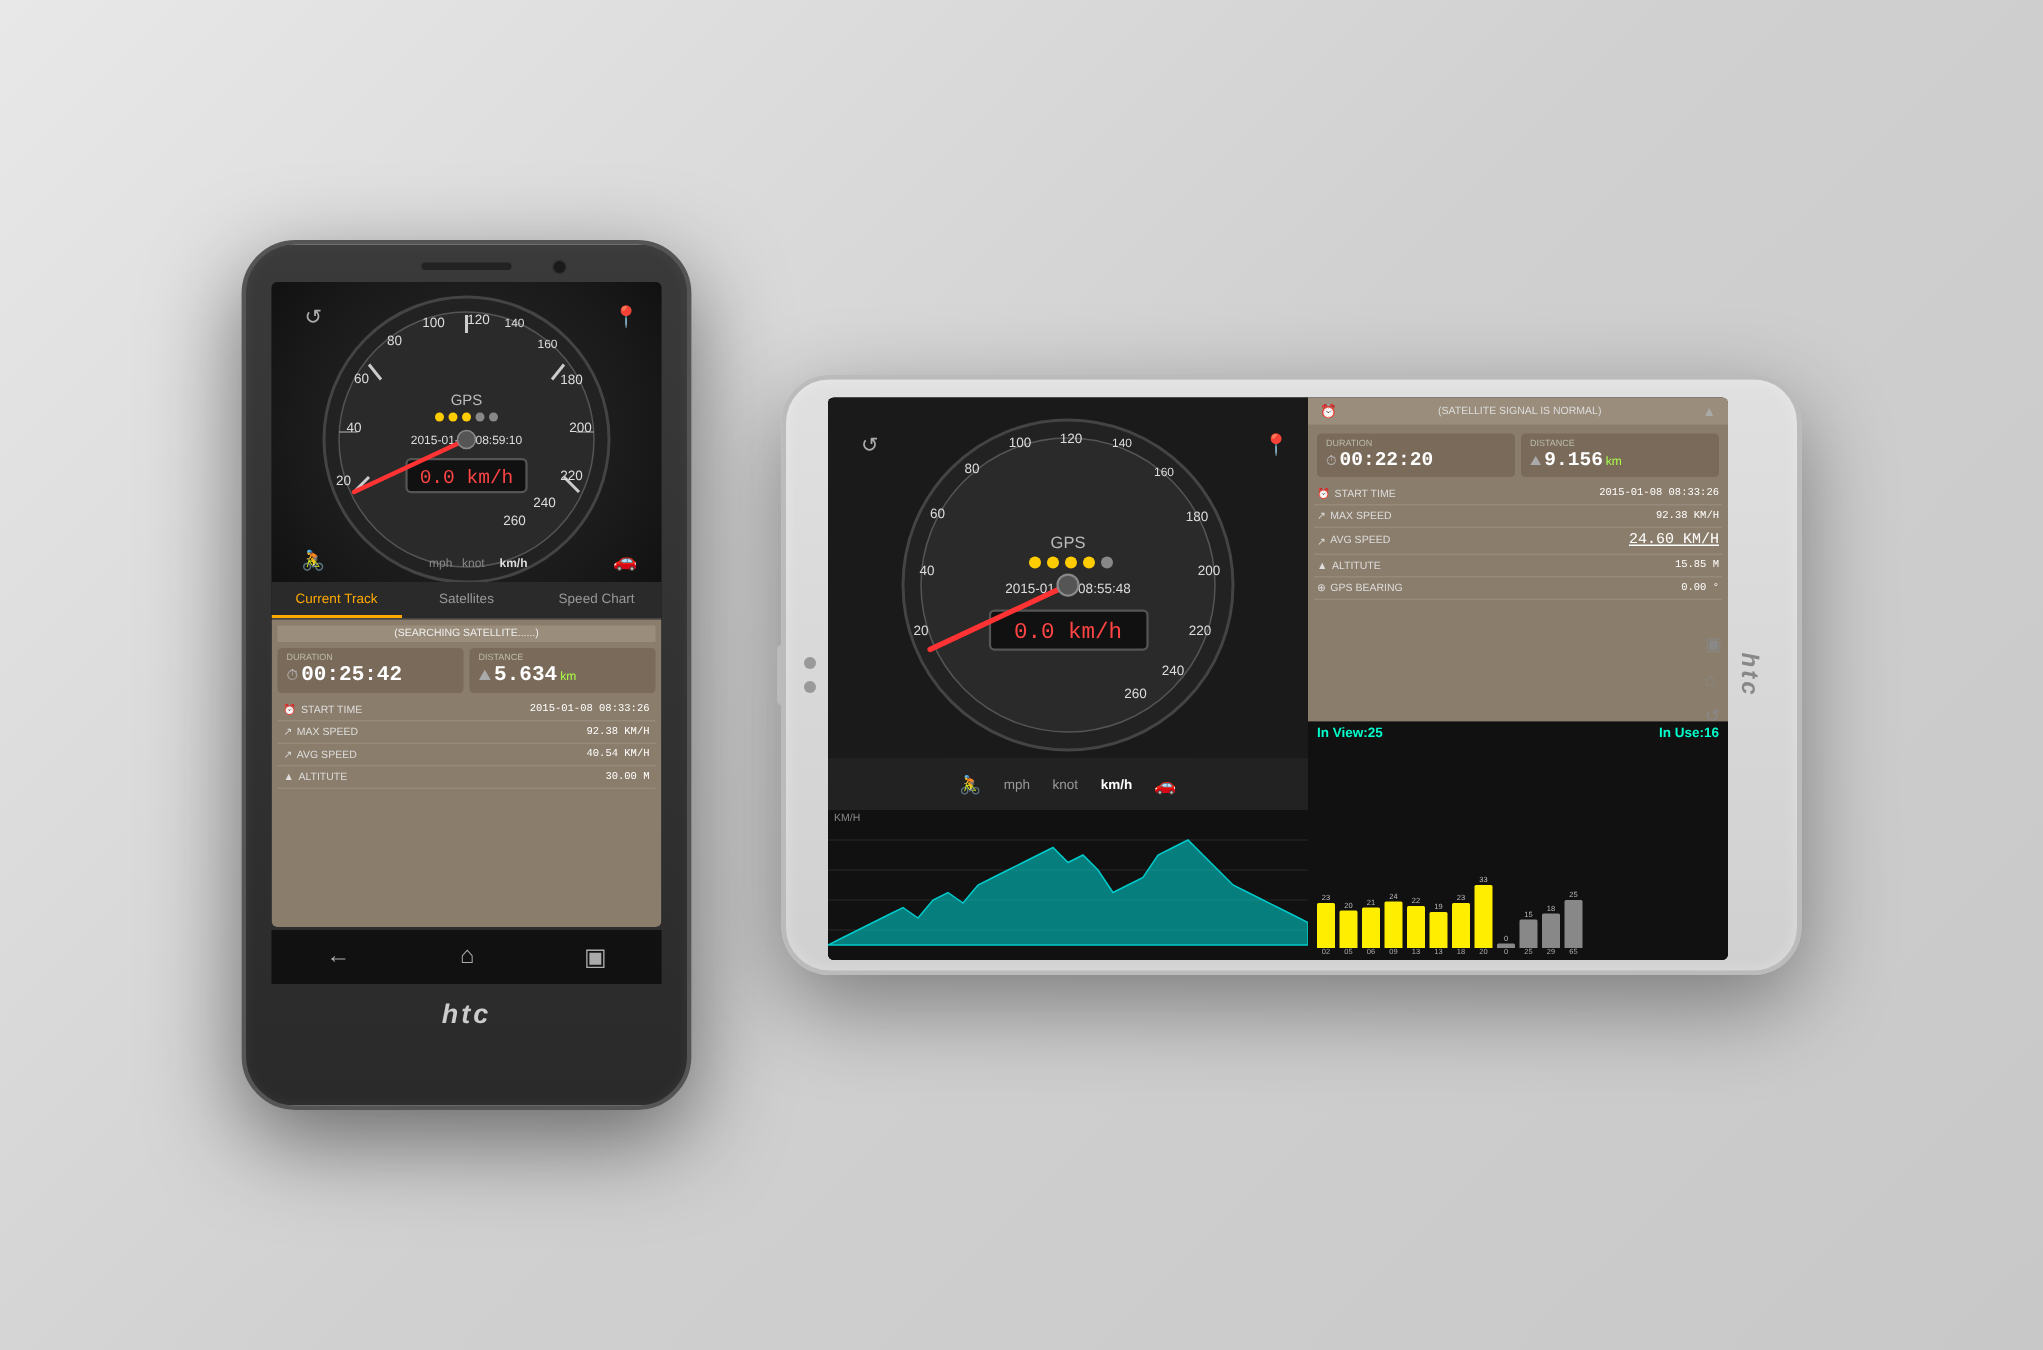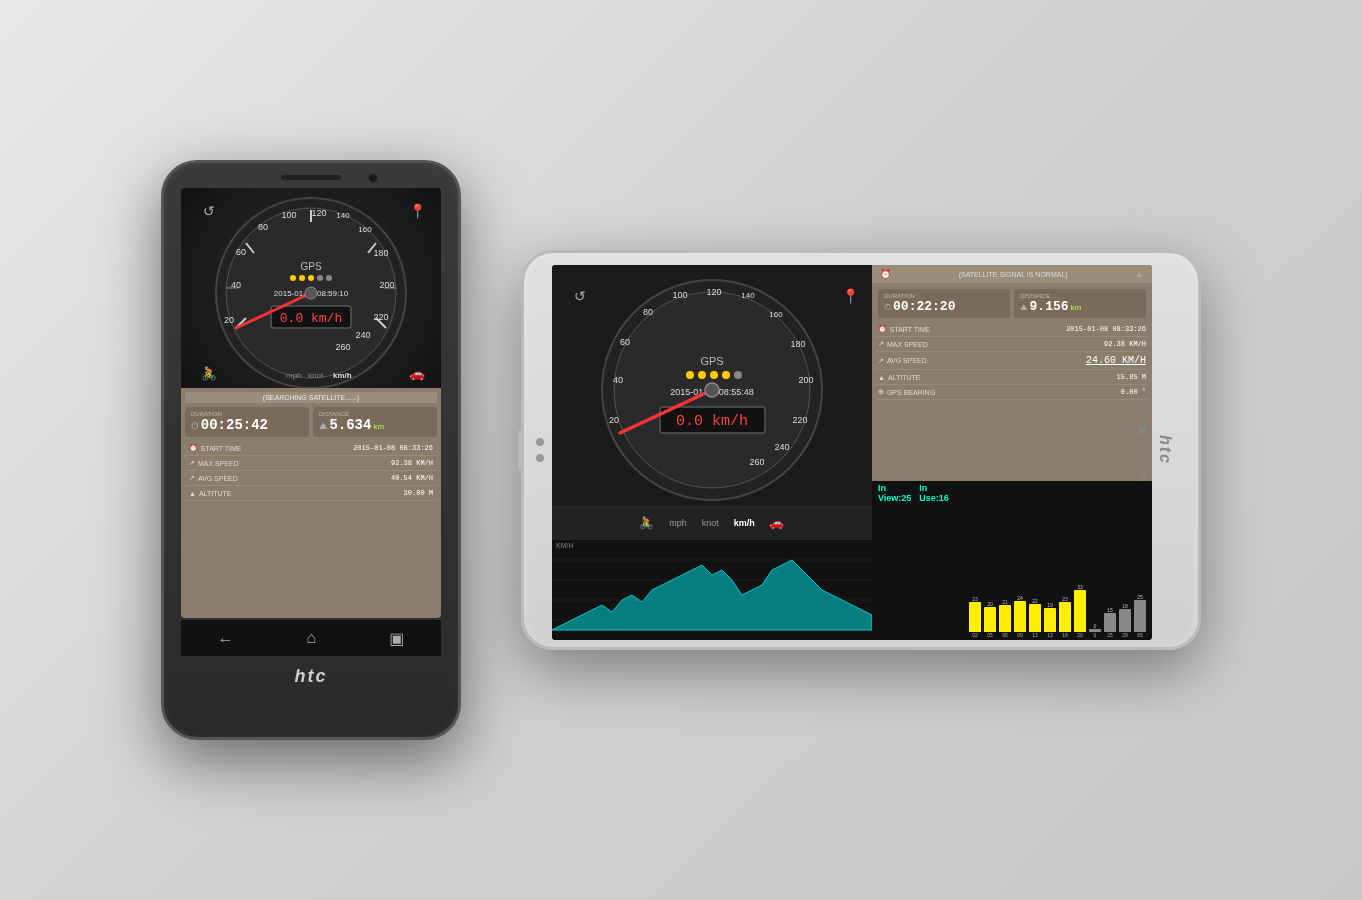--- a/index.html
+++ b/index.html
@@ -400,20 +400,25 @@
           <text x="105" y="190" fill="#888" font-size="8">mph</text>
           <text x="127" y="190" fill="#888" font-size="8">knot</text>
           <text x="152" y="190" fill="#ddd" font-size="8" font-weight="bold">km/h</text>
 
           <text x="20" y="190" fill="#bbb" font-size="13">🚴</text>
 
           <text x="228" y="190" fill="#aaff44" font-size="13">🚗</text>
         </svg>
       </div>
 
+      <div class="tabs-section">
+        <div class="tab active">Current Track</div>
+        <div class="tab">Satellites</div>
+        <div class="tab">Speed Chart</div>
+      </div>
 
       <div class="stats-section">
         <div class="satellite-status">(SEARCHING SATELLITE......)</div>
 
         <div class="big-stats-row">
           <div class="big-stat">
             <div class="big-stat-label">DURATION</div>
             <div style="display:flex;align-items:baseline;gap:2px;">
               <span style="color:#bbb;font-size:10px;">⏱</span>
               <span class="big-stat-value">00:25:42</span>
@@ -603,21 +608,21 @@
             <div style="color:#ddd;font-size:7px;display:flex;gap:3px;align-items:center;">
               <span>⊕</span>
                 <span>GPS BEARING</span>
             </div>
             <div style="color:#fff;font-size:7px;font-family:Courier New;">0.00 °</div>
           </div>
         </div>
 
         <div class="satellite-panel">
 
-          <div style="flex:1;background:#111;position:relative;display:flex;flex-direction:row;">
+          <div style="flex:1;background:#111;position:relative;display:flex;flex-direction:column;">
             <div style="display:flex;justify-content:space-between;padding:2px 6px;">
               <span style="color:#00ffcc;font-size:9px;font-weight:bold;">In View:25</span>
               <span style="color:#00ffcc;font-size:9px;font-weight:bold;">In Use:16</span>
             </div>
 
             <div style="display:flex;gap:3px;padding:2px 6px;align-items:flex-end;flex:1;">
 
               <div class="sat-bar-group">
                 <div style="color:#bbb;font-size:5px;text-align:center;">23</div>
                 <div style="width:12px;height:30px;background:#ffee00;border-radius:1px 1px 0 0;"></div>

